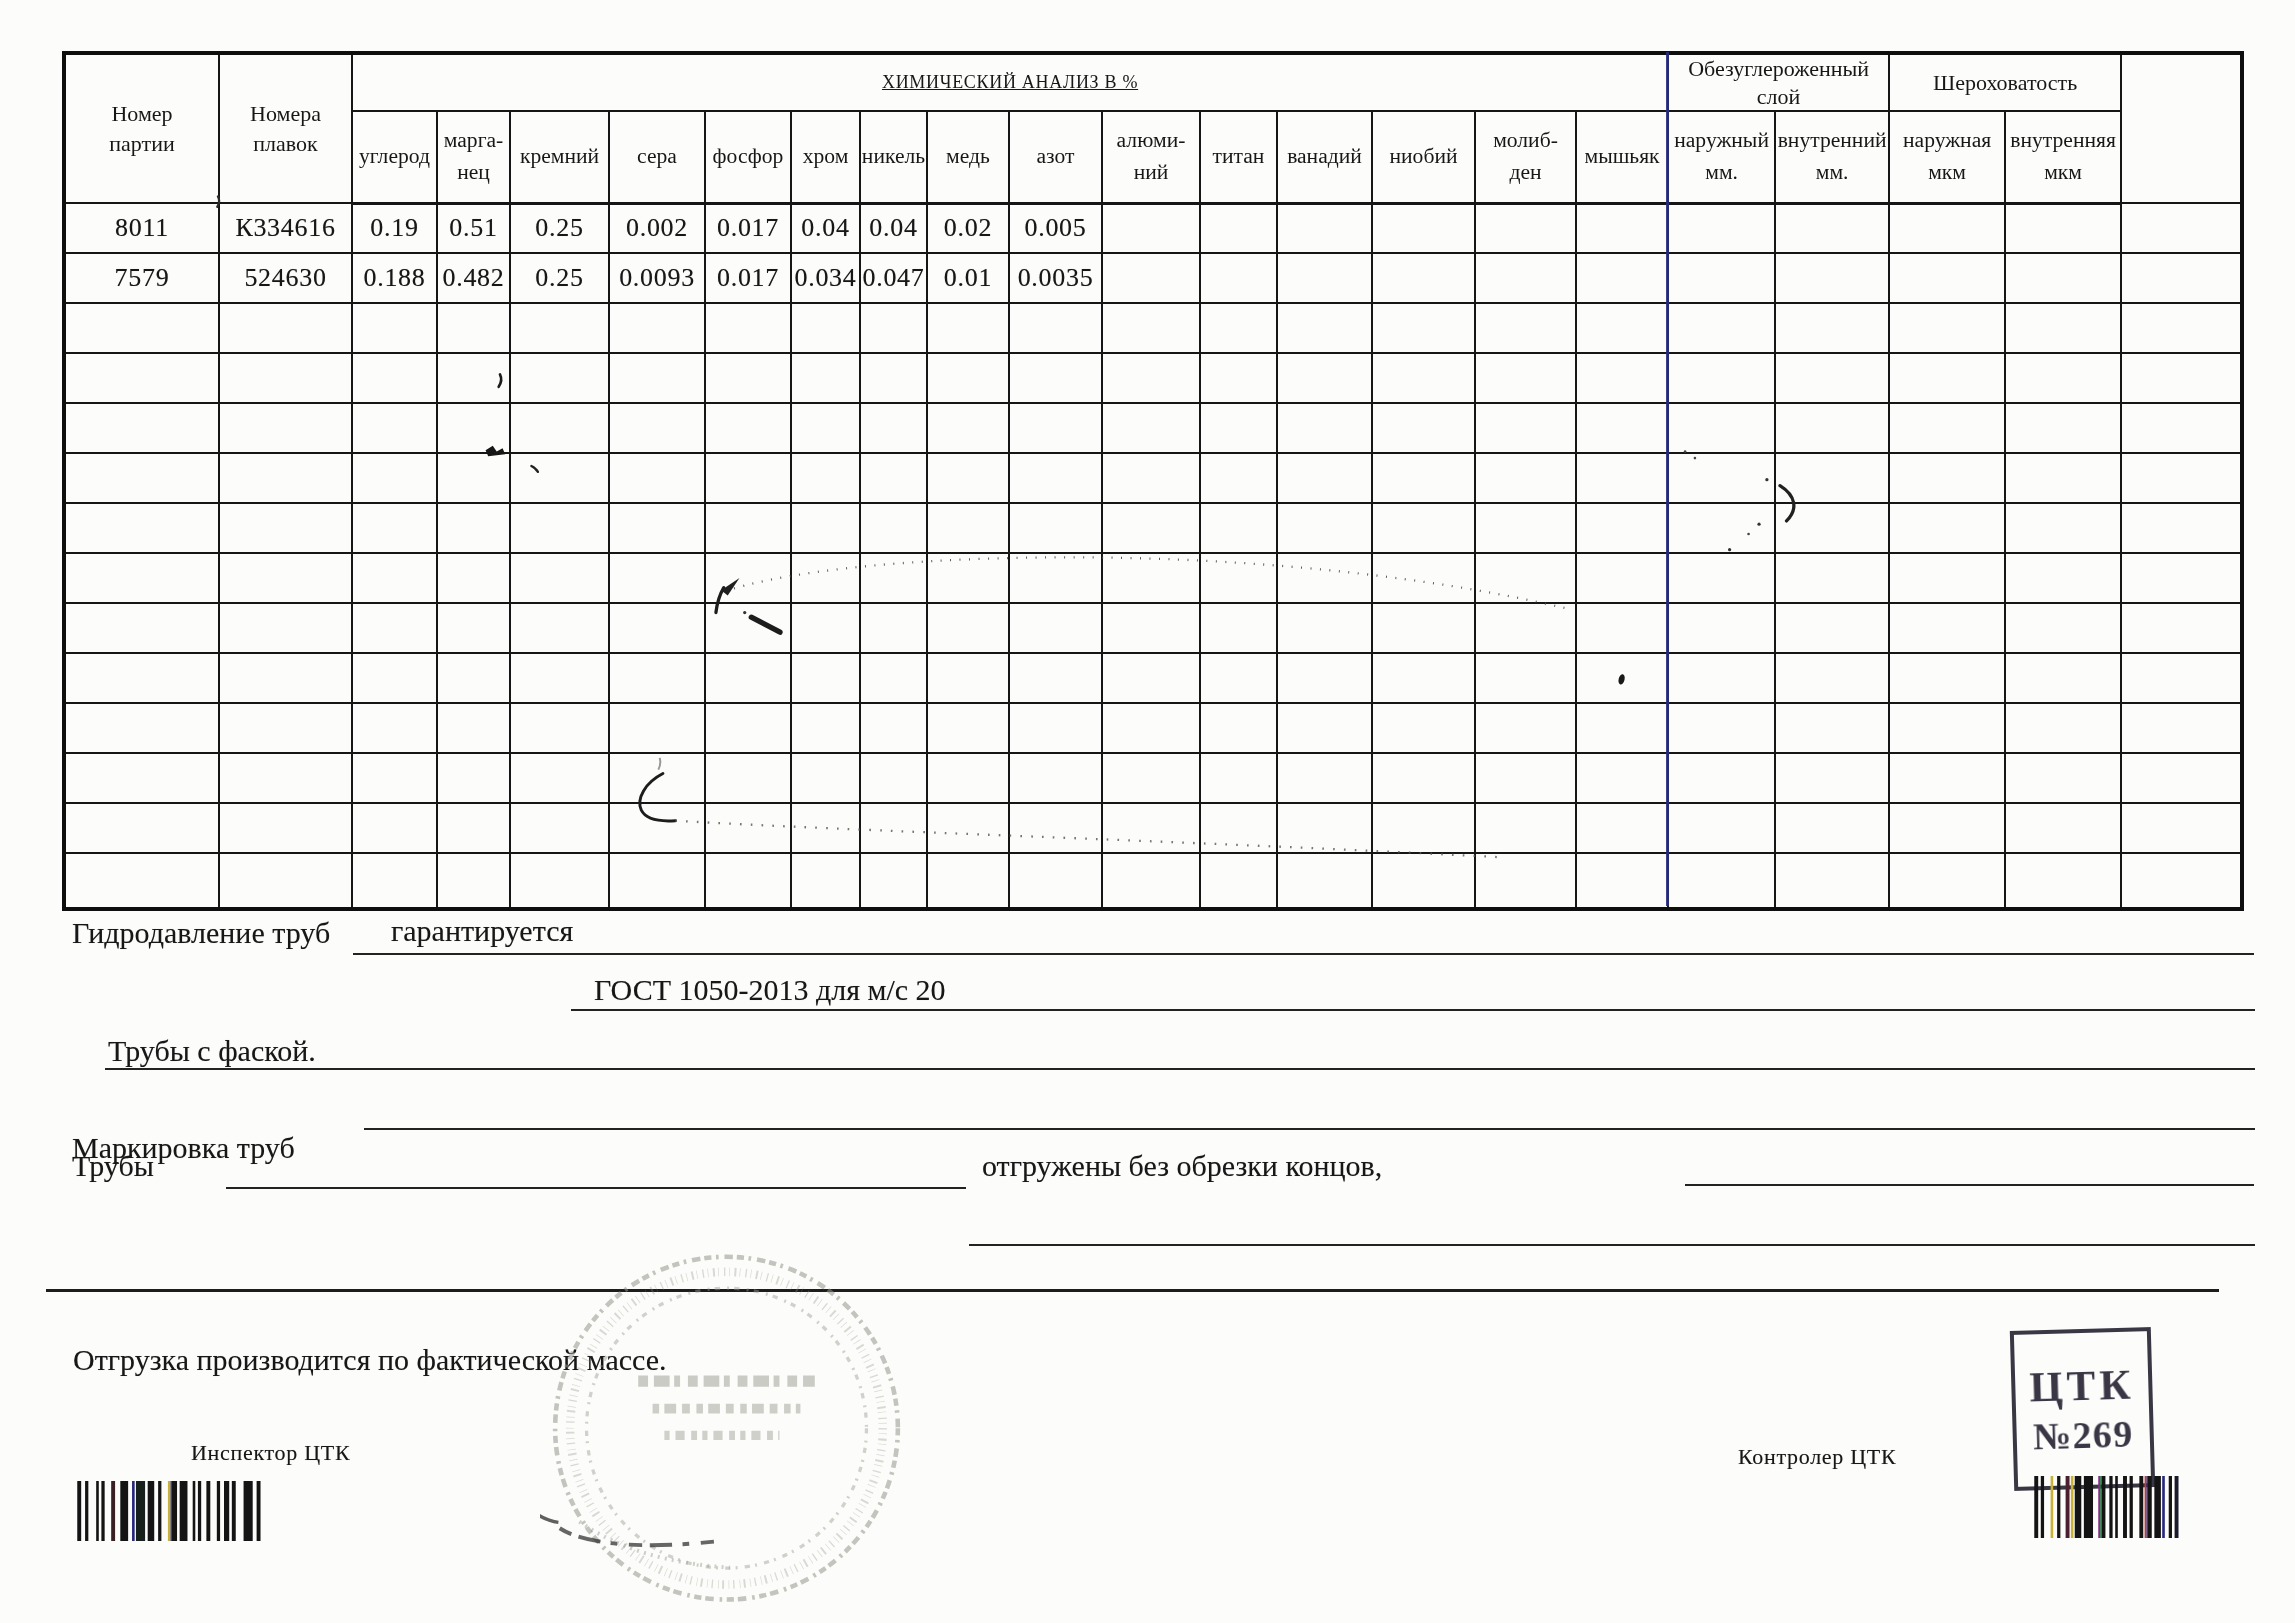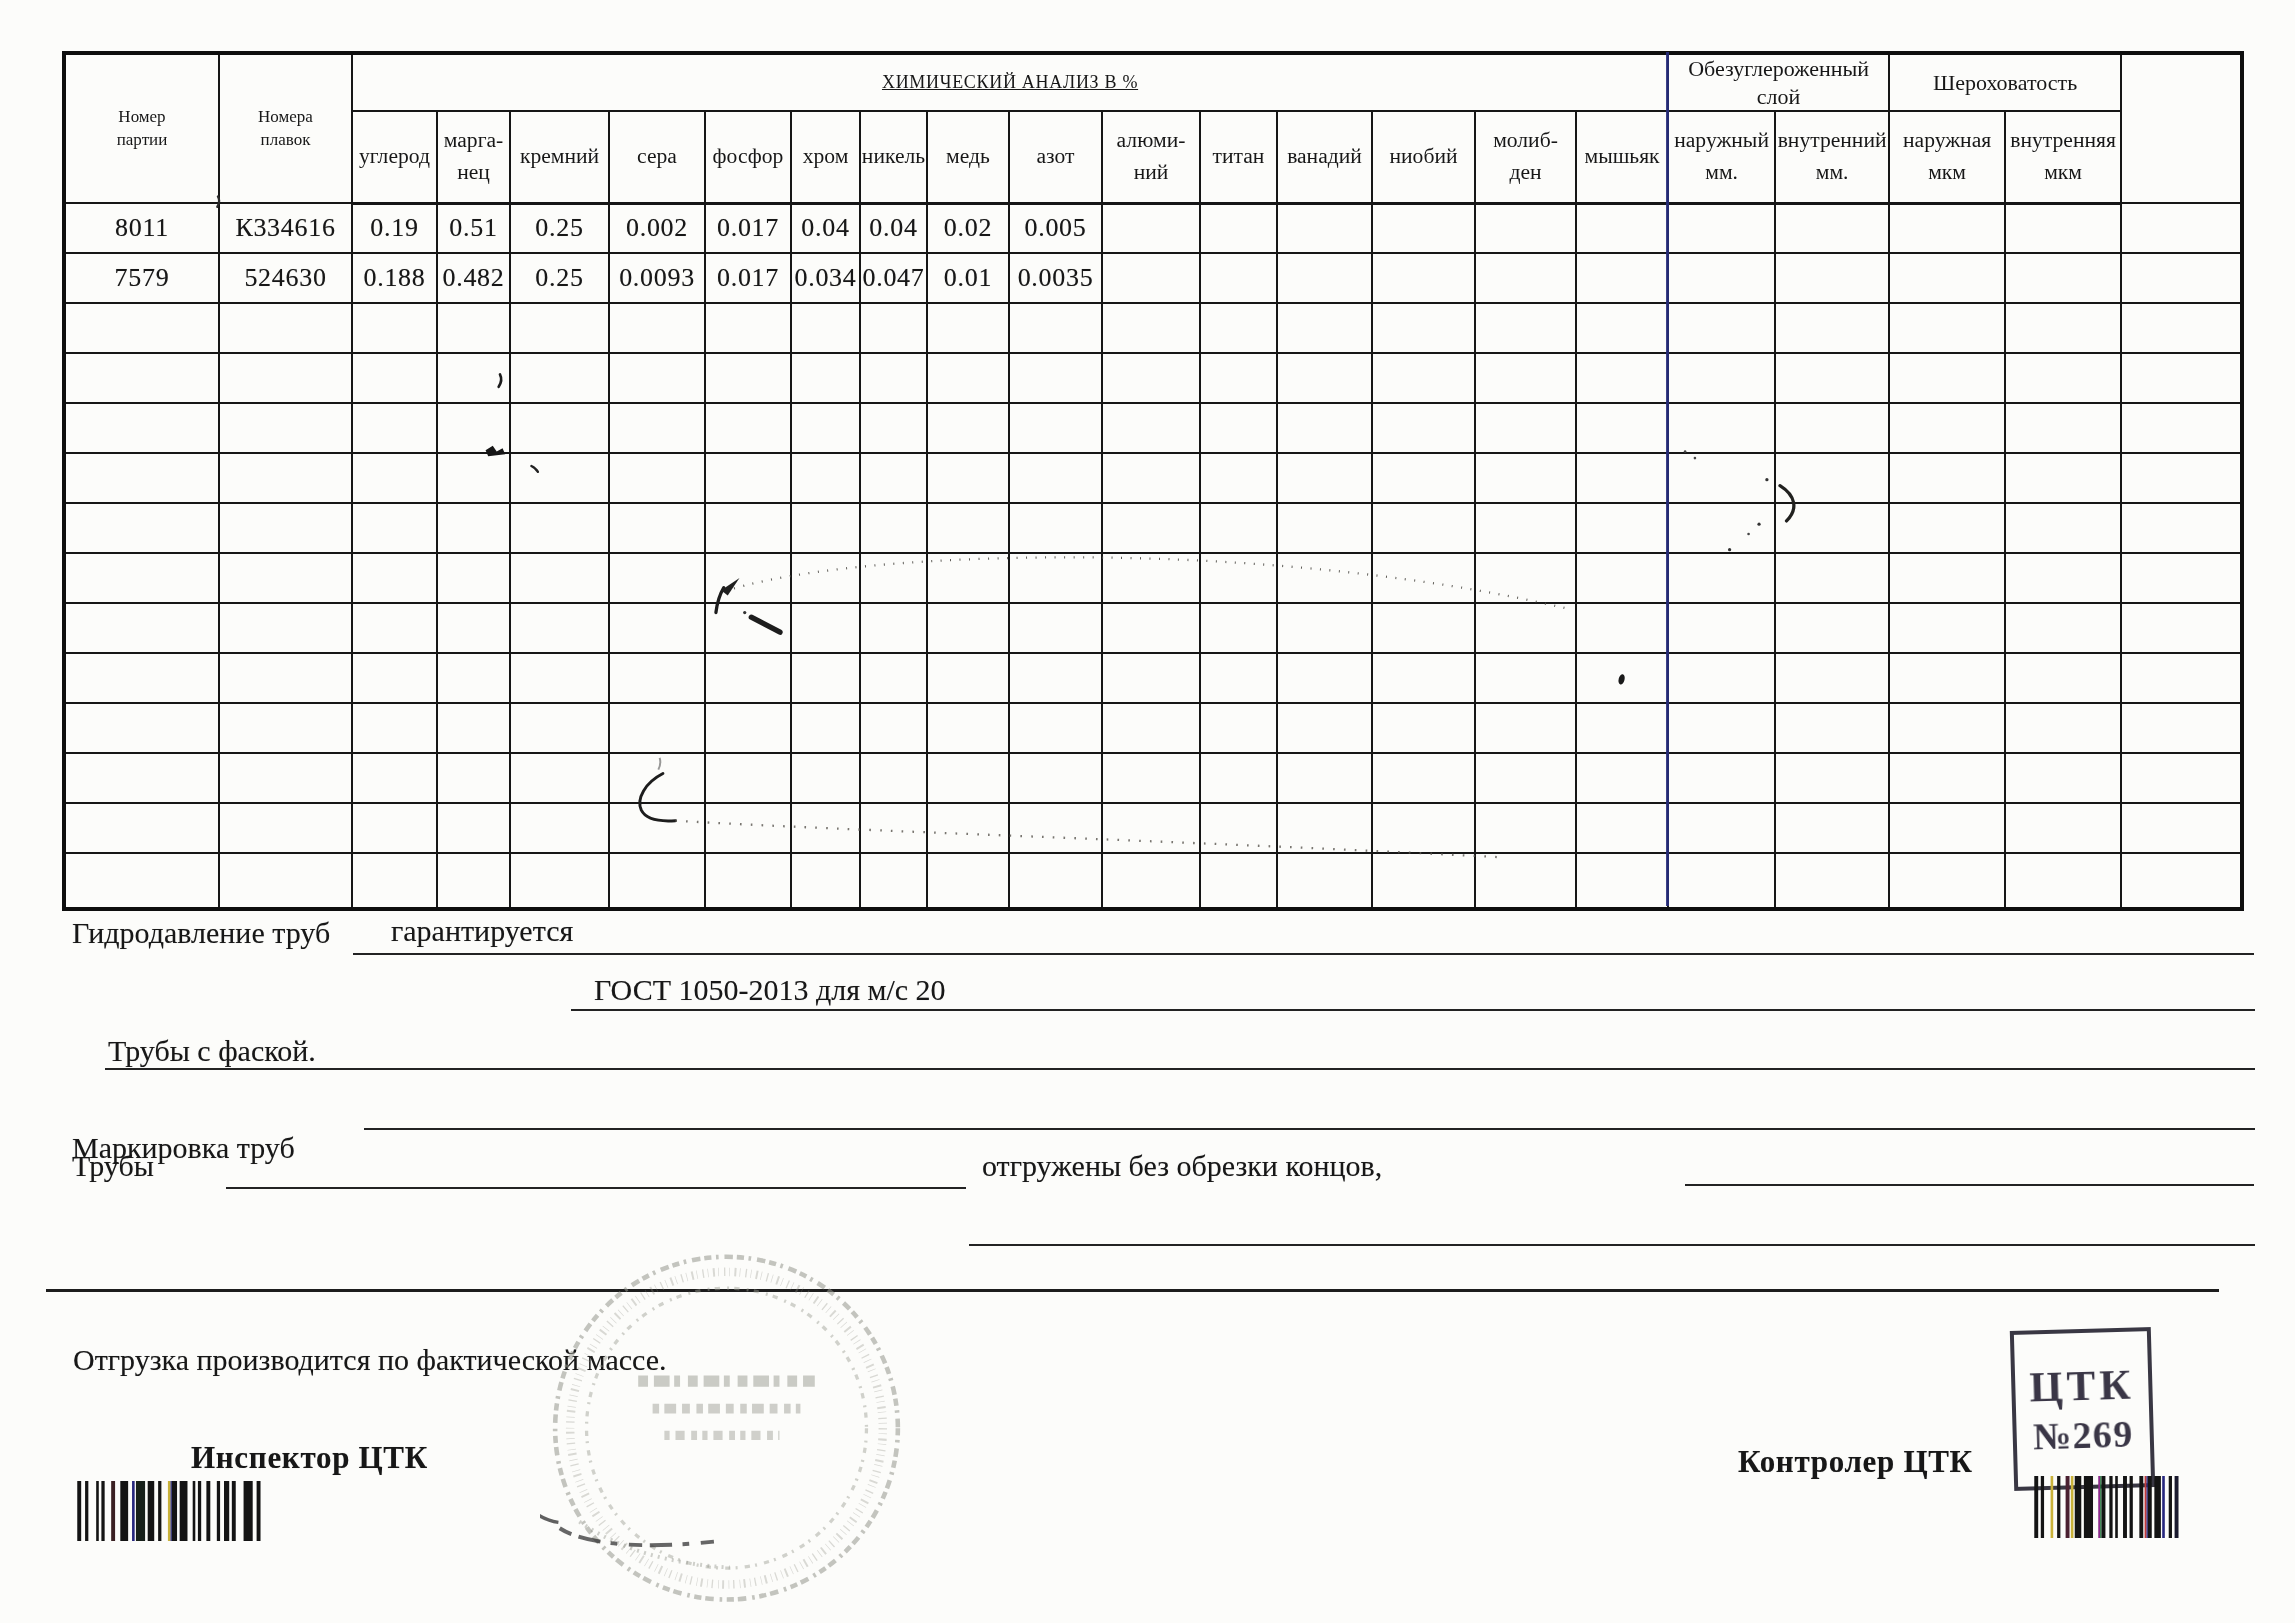--- a/index.html
+++ b/index.html
@@ -9,36 +9,36 @@
   .txt{position:absolute;white-space:nowrap;text-shadow:0 0 0.7px rgba(25,25,25,.35);}
 
   
   table.doc{position:absolute;left:62px;top:51px;width:2180px;border-collapse:collapse;
             table-layout:fixed;border:4.6px solid #0e0e0e;}
   table.doc th, table.doc td{border:2px solid #161616;padding:0;text-align:center;
             vertical-align:middle;font-weight:normal;}
   tr.h1{height:54px;}
   tr.h2{height:92px;}
   tr.h2 th{border-bottom-width:3.3px;}
-  .corner{font-size:17px;line-height:1.35;white-space:pre-line;}
+  .corner{font-size:22px;line-height:1.35;white-space:pre-line;}
   .chem-title{font-size:18px;letter-spacing:0.7px;text-decoration:underline;}
   .group{font-size:22px;line-height:1.25;white-space:pre-line;}
   .sub{font-size:21.6px;line-height:1.45;white-space:pre-line;}
   tbody tr{height:50px;}
   tbody tr:last-child{height:56px;}
   tbody td{font-size:26px;letter-spacing:0.7px;text-shadow:0 0 0.7px rgba(25,25,25,.4);}
 
   .blue-line{position:absolute;left:1666px;top:52px;width:3.3px;height:854px;
              background:#272c7c;opacity:.9;}
 
   
   .lbl{font-size:30px;}
   .rule{position:absolute;height:2px;background:#232323;}
   .thickrule{position:absolute;height:2.6px;background:#1d1d1d;}
-  .sig{font-size:31px;font-weight:bold;letter-spacing:0.7px;}
+  .sig{font-size:22px;font-weight:normal;letter-spacing:0.7px;}
 
   
   .ctk-stamp{position:absolute;left:2012px;top:1329px;width:141px;height:160px;
              border:4.6px solid #1f1c2a;transform:rotate(-1.6deg);opacity:.88;
              display:flex;flex-direction:column;align-items:center;justify-content:center;
              color:#201b2e;filter:blur(0.3px);}
   .ctk-stamp .l1{font-size:43px;font-weight:bold;letter-spacing:3.9px;}
   .ctk-stamp .l2{font-size:38px;font-weight:bold;letter-spacing:1.3px;margin-top:3.9px;}
   .barcode{position:absolute;}
   .overlay{position:absolute;left:0;top:0;pointer-events:none;}

